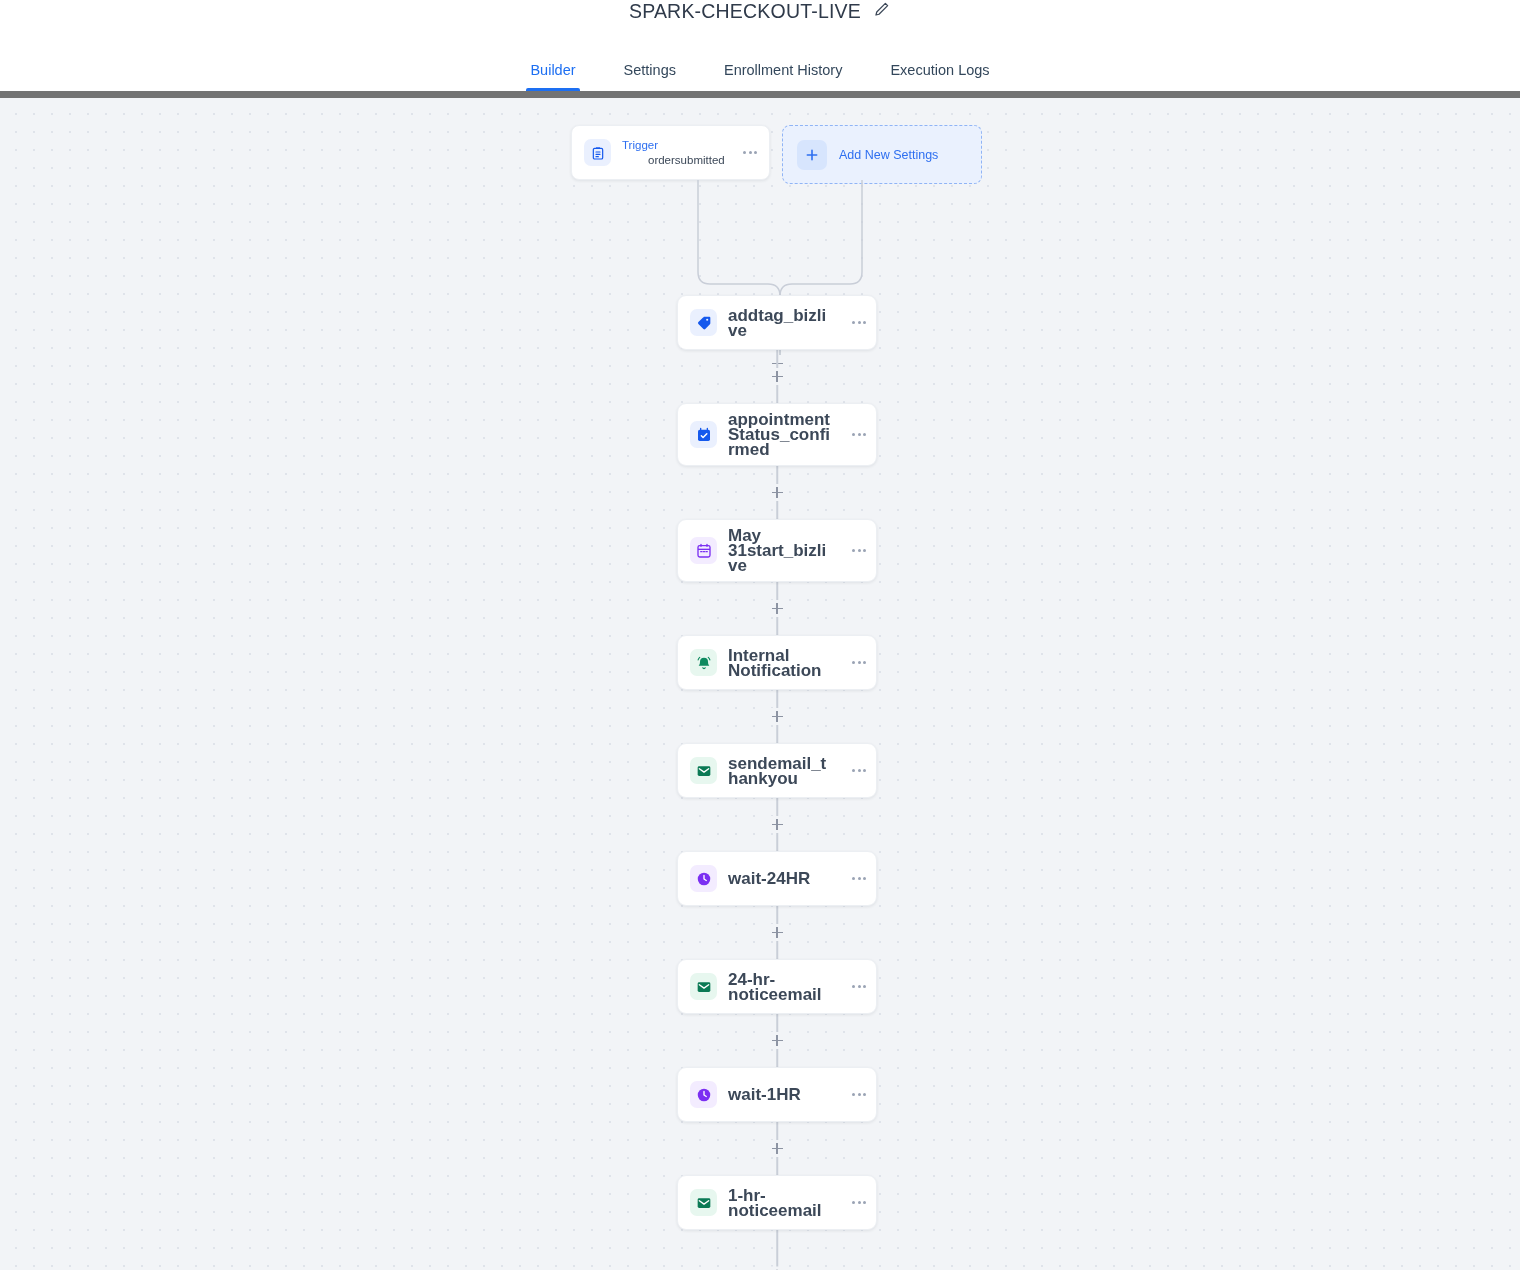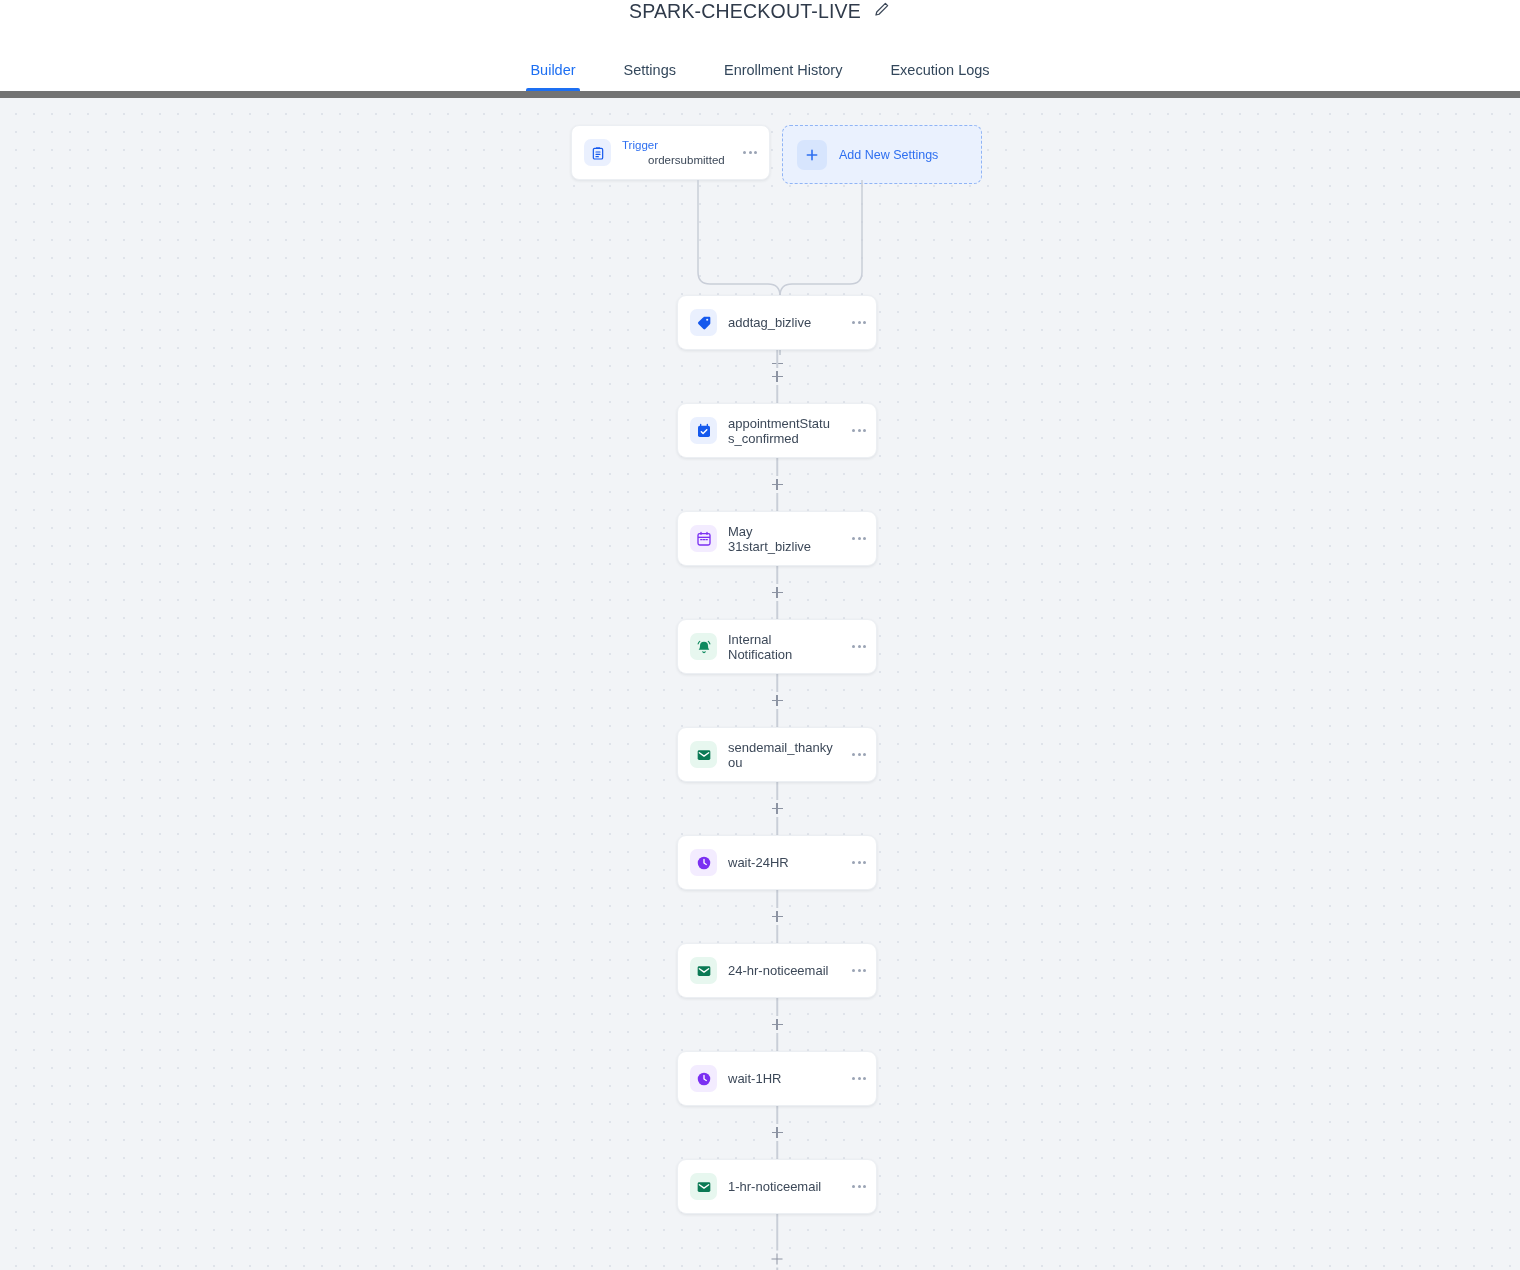--- a/index.html
+++ b/index.html
@@ -228,24 +228,25 @@
     display: flex;
     align-items: center;
     padding: 8px 10px 8px 12px;
     gap: 11px;
     cursor: pointer;
     z-index: 2;
   }
 
   .node-label {
     flex: 1 1 auto;
-    font-size: 13px;
+    font-size: 17px;
     line-height: 15px;
     color: #3c4858;
     word-break: break-word;
+    font-weight: bold;
   }
 
   
   .connector {
     position: relative;
     height: 53px;
     display: flex;
     align-items: center;
     justify-content: center;
     z-index: 1;

